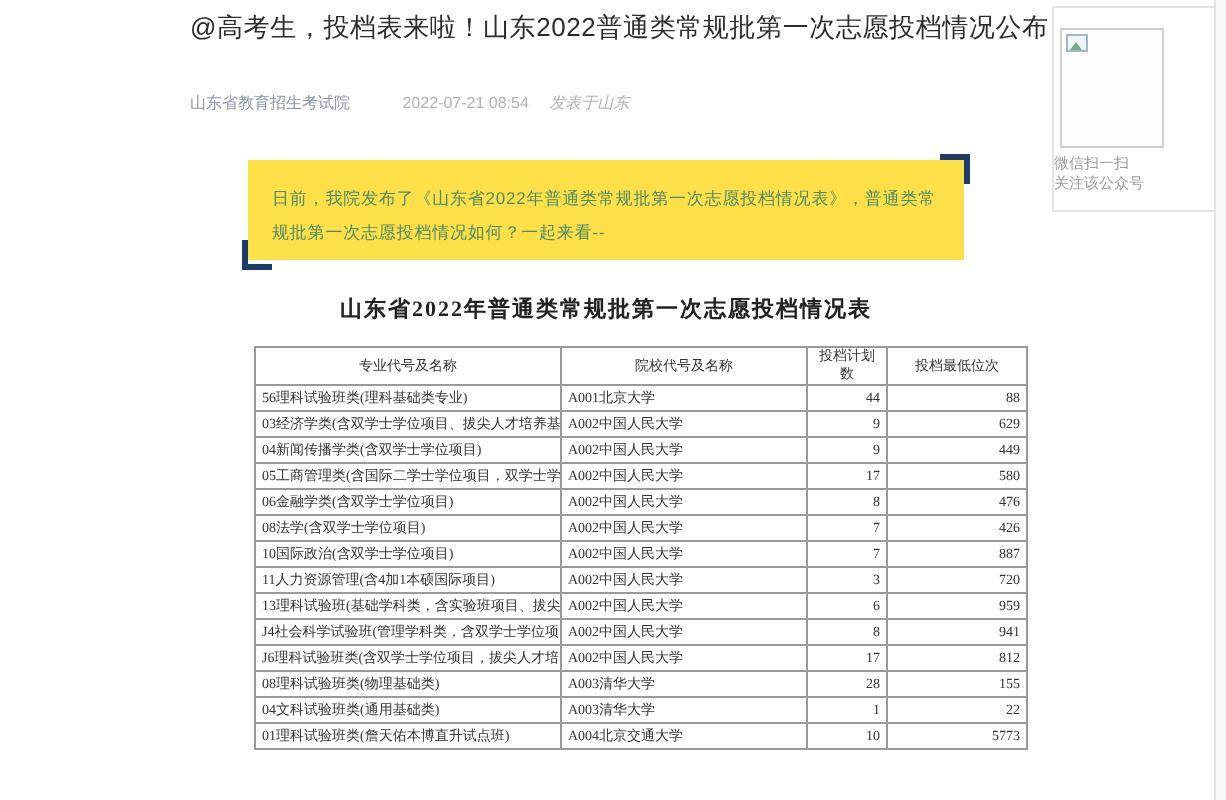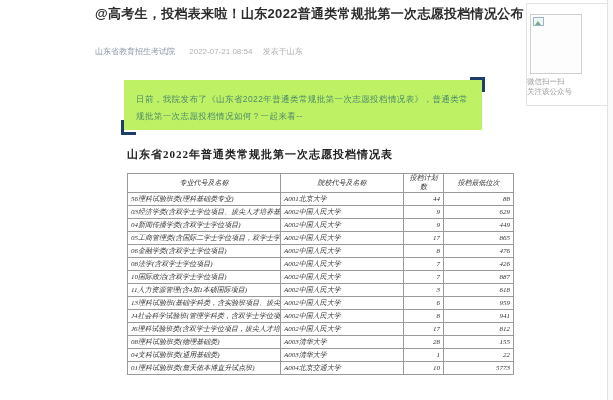--- a/index.html
+++ b/index.html
@@ -3,43 +3,43 @@
 <meta charset="utf-8">
 <style>
   html,body{margin:0;padding:0;}
   .screen{
     position:relative;width:613px;height:400px;overflow:hidden;background:#ffffff;
     font-family:"Liberation Sans", sans-serif;color:#333;
   }
   
   .article-title{
     position:absolute;left:95px;top:5px;width:452px;
-    font-size:13px;font-weight:bold;color:#2c2c2c;line-height:17px;letter-spacing:.3px;
+    font-size:13px;font-weight:normal;color:#2c2c2c;line-height:17px;letter-spacing:.3px;
   }
   .article-meta{position:absolute;left:95px;top:46px;font-size:8px;color:#b2b2b2;}
-  .article-meta .account{color:#8a96aa;margin-right:12px;cursor:pointer;}
-  .article-meta .loc{margin-left:8px;}
+  .article-meta .account{color:#8a96aa;margin-right:24px;cursor:pointer;}
+  .article-meta .loc{margin-left:8px;font-style:italic;}
   
   .intro-box{
     position:absolute;left:124px;top:80px;width:358px;height:50px;
-    background:#bef264;padding:11px 12px 0 12px;box-sizing:border-box;
+    background:#fde047;padding:11px 12px 0 12px;box-sizing:border-box;
     font-size:8.5px;line-height:17px;color:#4d8a6c;letter-spacing:.4px;
   }
   .corner{position:absolute;width:12px;height:12px;}
   .corner-tr{left:470px;top:77px;border-top:3px solid #1d3e6b;border-right:3px solid #1d3e6b;}
   .corner-bl{left:121px;top:120px;border-left:3px solid #1d3e6b;border-bottom:3px solid #1d3e6b;}
   
   .table-title{
-    position:absolute;left:127px;top:147px;width:386px;text-align:left;
+    position:absolute;left:110px;top:147px;width:386px;text-align:center;
     font-family:"Liberation Serif", serif;font-size:11px;font-weight:bold;color:#222;letter-spacing:1px;
   }
   table.sheet{
     position:absolute;left:127px;top:173px;width:386px;
     border-collapse:collapse;table-layout:fixed;
-    font-family:"Liberation Serif", serif;font-size:7px;color:#333;font-style:italic;
+    font-family:"Liberation Serif", serif;font-size:7px;color:#333;
   }
   table.sheet th,table.sheet td{
     border:0.8px solid #9a9a9a;padding:0 3px;height:12px;line-height:12px;
     overflow:hidden;white-space:nowrap;font-weight:normal;
   }
   table.sheet th{text-align:center;height:17px;line-height:9px;white-space:normal;}
   table.sheet td.num{text-align:right;}
   
   .qr-card{
     position:absolute;left:526px;top:3px;width:90px;height:101px;
@@ -113,21 +113,21 @@
         <tr>
           <td>04新闻传播学类(含双学士学位项目)</td>
           <td>A002中国人民大学</td>
           <td class="num">9</td>
           <td class="num">449</td>
         </tr>
         <tr>
           <td>05工商管理类(含国际二学士学位项目，双学士学位</td>
           <td>A002中国人民大学</td>
           <td class="num">17</td>
-          <td class="num">865</td>
+          <td class="num">580</td>
         </tr>
         <tr>
           <td>06金融学类(含双学士学位项目)</td>
           <td>A002中国人民大学</td>
           <td class="num">8</td>
           <td class="num">476</td>
         </tr>
         <tr>
           <td>08法学(含双学士学位项目)</td>
           <td>A002中国人民大学</td>
@@ -137,21 +137,21 @@
         <tr>
           <td>10国际政治(含双学士学位项目)</td>
           <td>A002中国人民大学</td>
           <td class="num">7</td>
           <td class="num">887</td>
         </tr>
         <tr>
           <td>11人力资源管理(含4加1本硕国际项目)</td>
           <td>A002中国人民大学</td>
           <td class="num">3</td>
-          <td class="num">618</td>
+          <td class="num">720</td>
         </tr>
         <tr>
           <td>13理科试验班(基础学科类，含实验班项目、拔尖人</td>
           <td>A002中国人民大学</td>
           <td class="num">6</td>
           <td class="num">959</td>
         </tr>
         <tr>
           <td>J4社会科学试验班(管理学科类，含双学士学位项目)</td>
           <td>A002中国人民大学</td>

